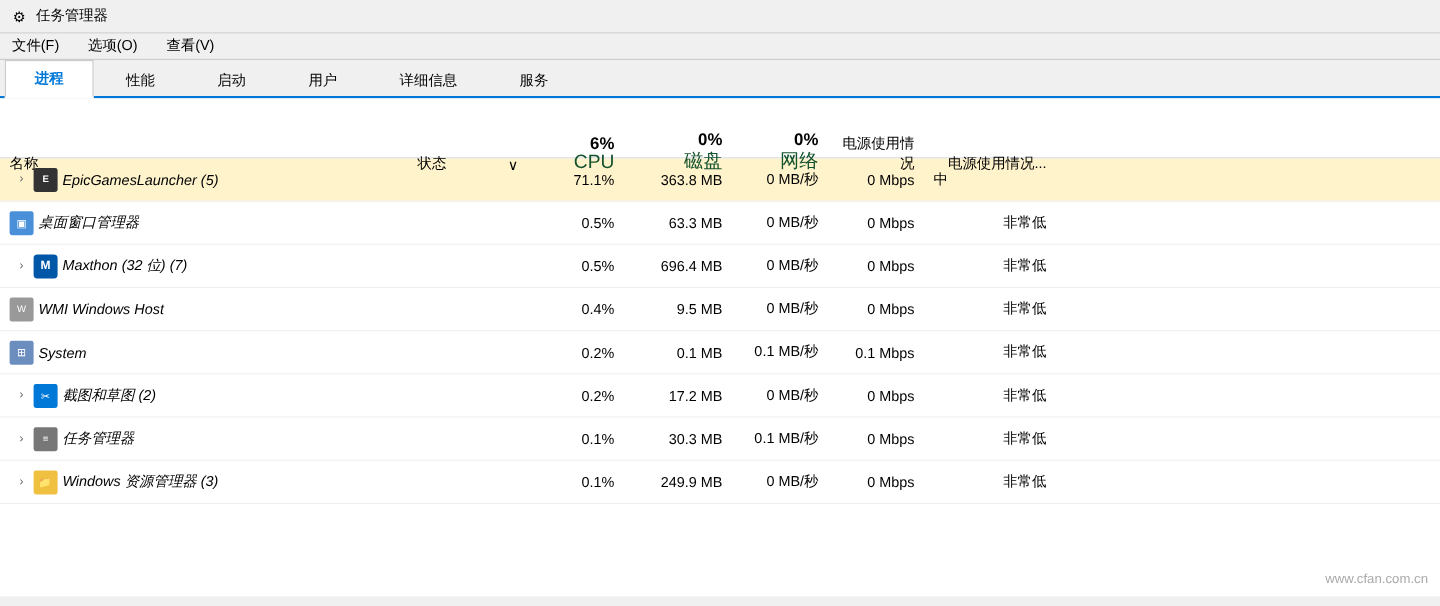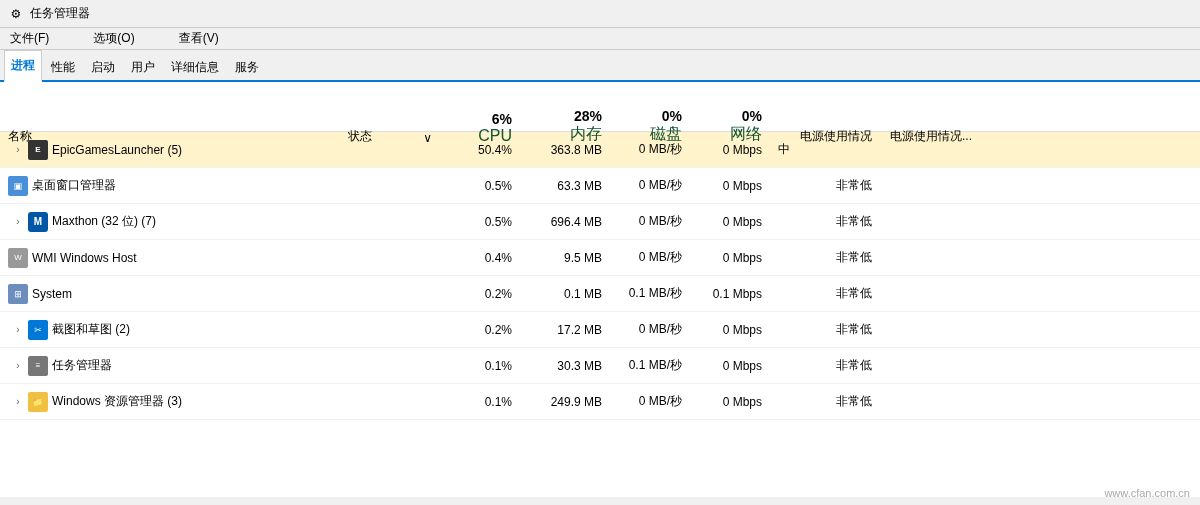--- a/index.html
+++ b/index.html
@@ -34,39 +34,39 @@
 
     
     .menu-bar {
       background: #f0f0f0;
       height: 22px;
       display: flex;
       align-items: center;
       padding: 0 4px;
       border-bottom: 1px solid #ccc;
       font-size: 12px;
-      gap: 32px;
+      gap: 12px;
     }
     .menu-item {
       padding: 2px 6px;
       cursor: pointer;
     }
 
     
     .tab-bar {
       background: #f0f0f0;
       height: 32px;
       display: flex;
       align-items: flex-end;
       padding: 0 4px;
       border-bottom: 2px solid #0078d7;
       gap: 2px;
     }
     .tab {
-      padding: 6px 6px;
+      padding: 6px 24px;
       cursor: pointer;
       font-size: 12px;
       border: 1px solid transparent;
       border-bottom: none;
       background: transparent;
       color: #000;
       position: relative;
       bottom: -2px;
     }
     .tab.active {
@@ -170,33 +170,34 @@
       height: 20px;
       display: inline-flex;
       align-items: center;
       justify-content: center;
       flex-shrink: 0;
     }
     .row-name {
       overflow: hidden;
       text-overflow: ellipsis;
       white-space: nowrap;
+      font-style: italic;
     }
 
     
     .power-mid {
       background: #fff3cc;
       color: #000;
       font-weight: normal;
     }
 
     
     .watermark {
       position: fixed;
-      bottom: 6px;
+      bottom: 16px;
       right: 10px;
       font-size: 11px;
       color: #aaa;
       z-index: 100;
     }
 
     
     .icon-epic {
       background: #333;
       color: #fff;
@@ -321,24 +322,20 @@
       <span>状态</span>
     </div>
     <div class="col-header-cell">
       <span>∨</span>
     </div>
     <div class="col-header-cell">
       <span class="pct">6%</span>
       <span class="label">CPU</span>
     </div>
     <div class="col-header-cell">
-      <span class="pct">28%</span>
-      <span class="label">内存</span>
-    </div>
-    <div class="col-header-cell">
       <span class="pct">0%</span>
       <span class="label">磁盘</span>
     </div>
     <div class="col-header-cell">
       <span class="pct">0%</span>
       <span class="label">网络</span>
     </div>
     <div class="col-header-cell">
       <span>电源使用情况</span>
     </div>
@@ -351,21 +348,21 @@
   <div class="table-row highlighted">
         <div class="cell left expand-col" style="display: flex; align-items: center; gap: 4px; padding-left: 8px;">
           <span class="expand-arrow" style="margin-left: 4px;">›</span>
           <span class="row-icon">
             <div class="icon-epic">E</div>
           </span>
           <span class="row-name">EpicGamesLauncher (5)</span>
         </div>
         <div class="cell left"></div>
         <div class="cell"></div>
-        <div class="cell">50.4%</div>
+        <div class="cell">71.1%</div>
         <div class="cell">363.8 MB</div>
         <div class="cell">0 MB/秒</div>
         <div class="cell">0 Mbps</div>
         <div class="cell power-mid" style="background: rgb(255, 243, 204); text-align: left;">中</div>
         <div class="cell"></div>
       </div>
       <div class="table-row">
         <div class="cell left expand-col" style="padding-left: 8px; display: flex; align-items: center; gap: 4px;">
           <span class="row-icon">
             <div class="icon-desktop">▣</div>

